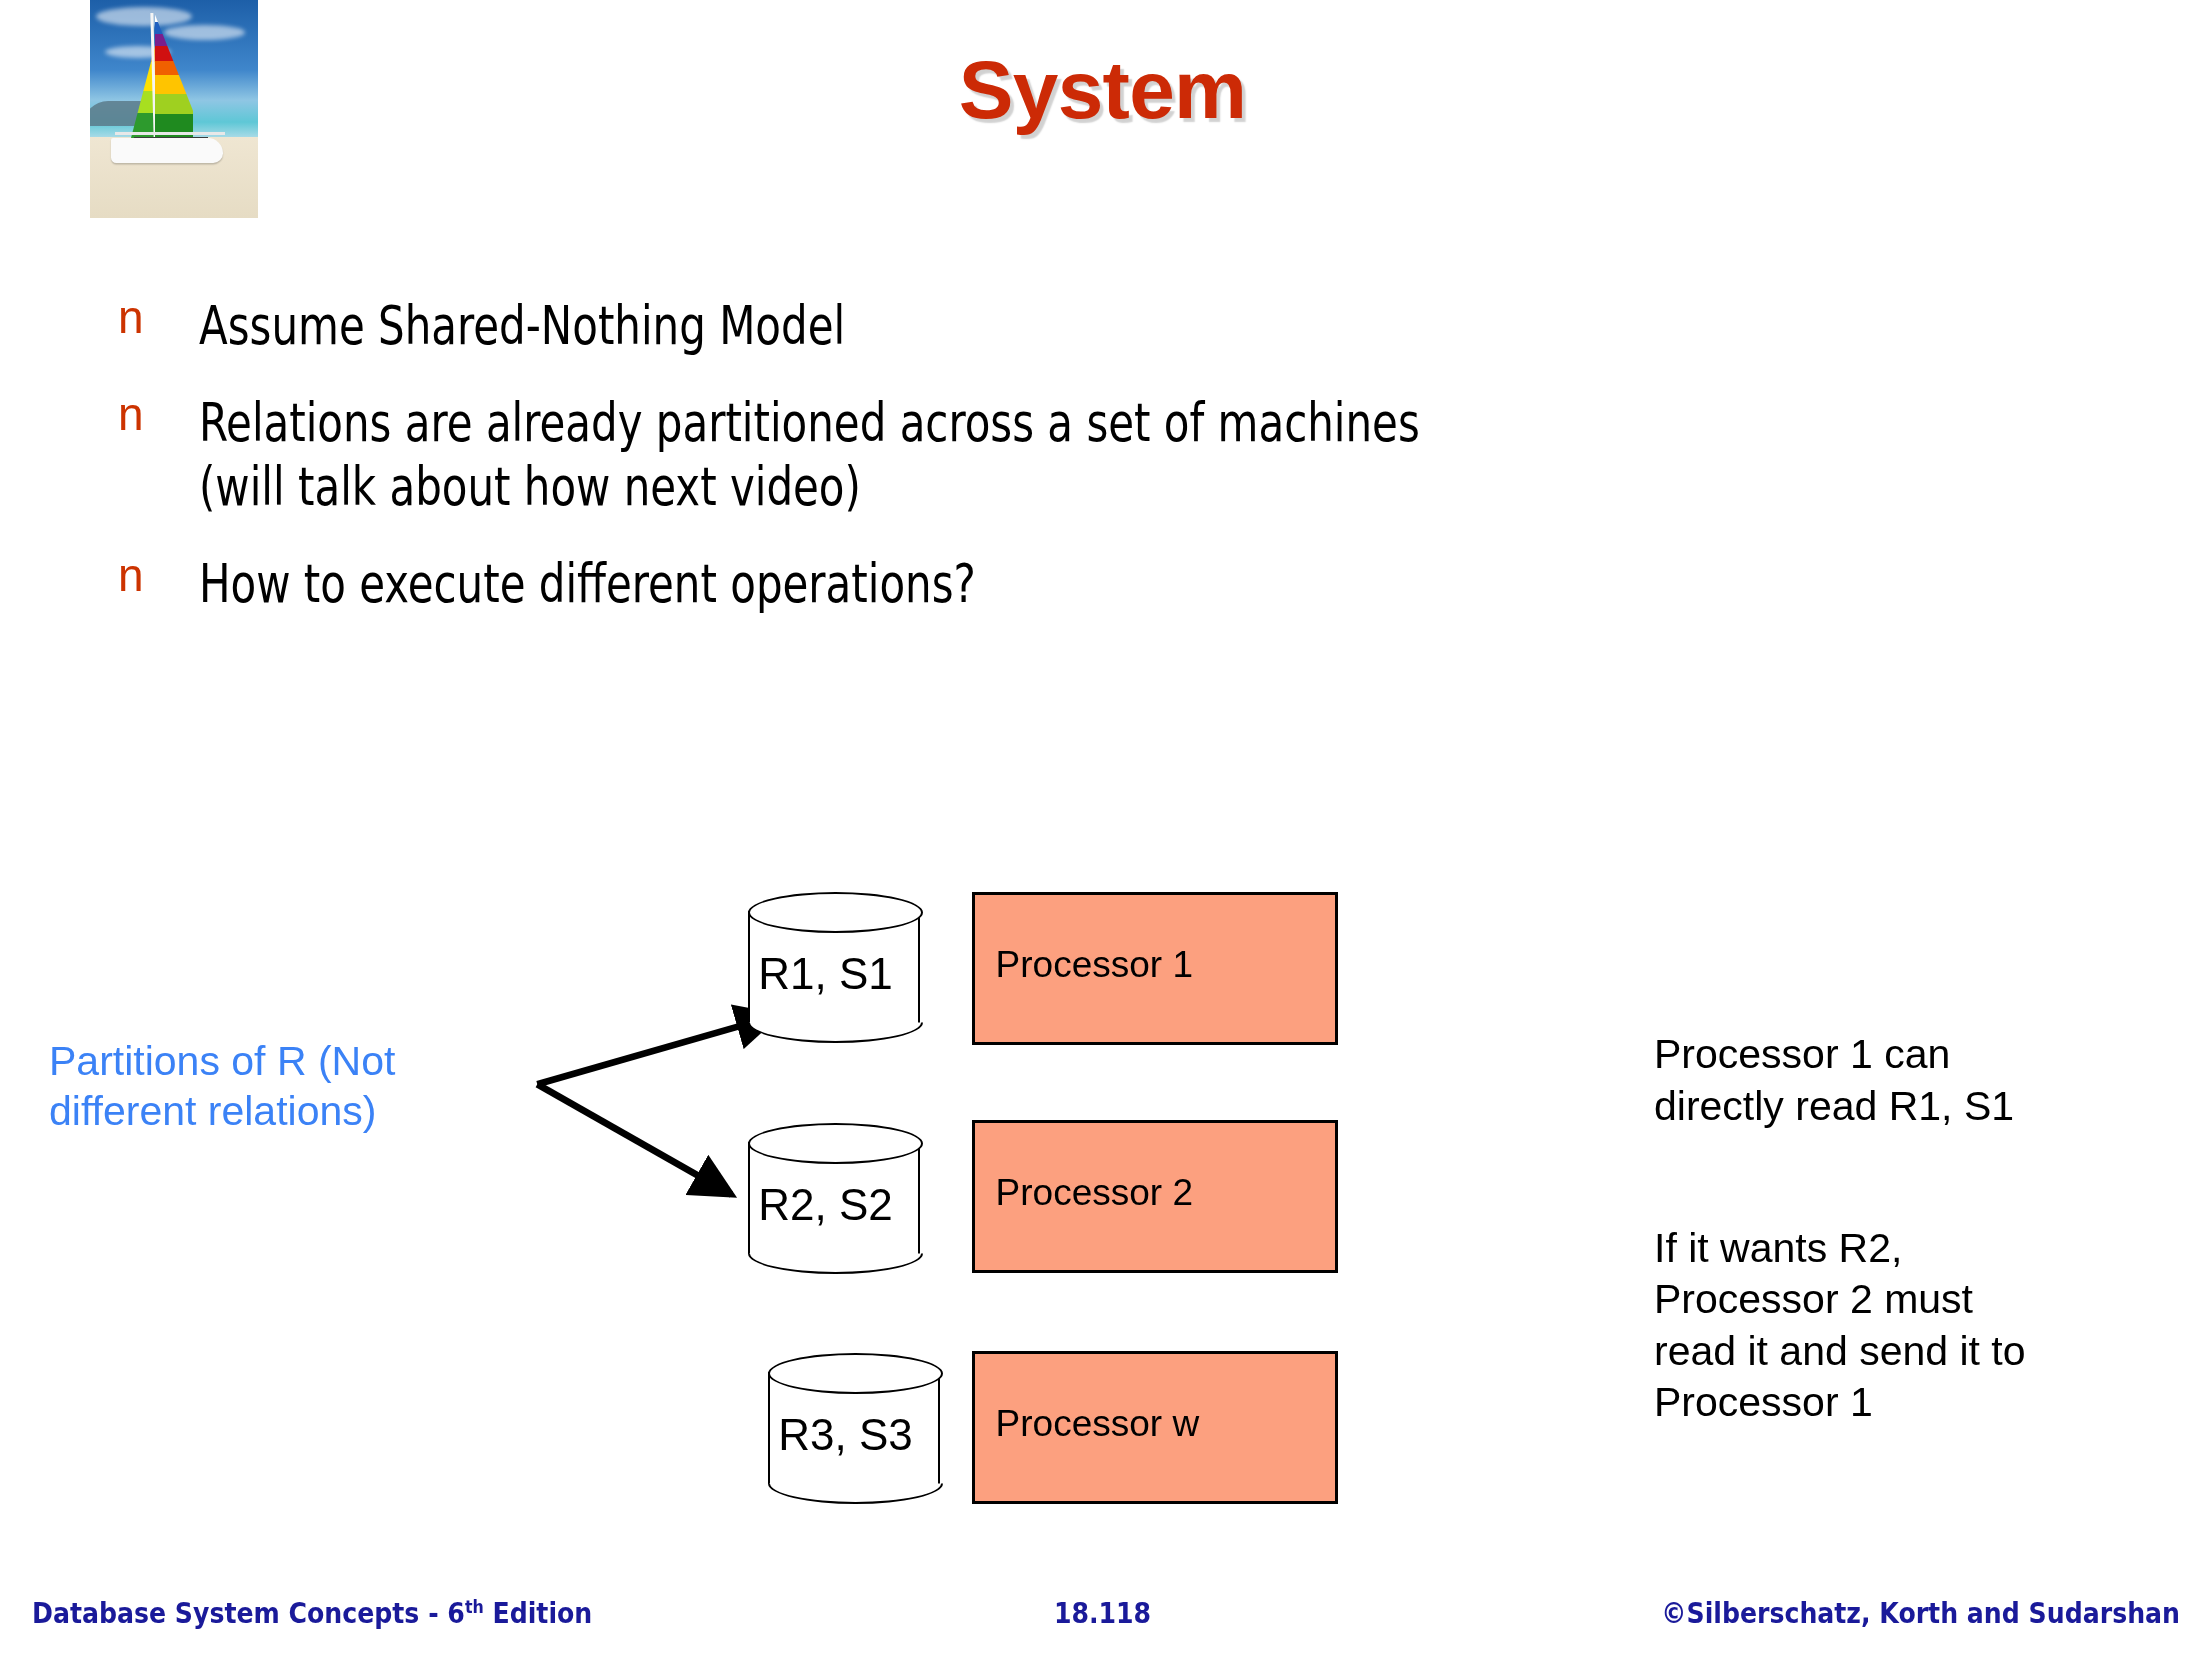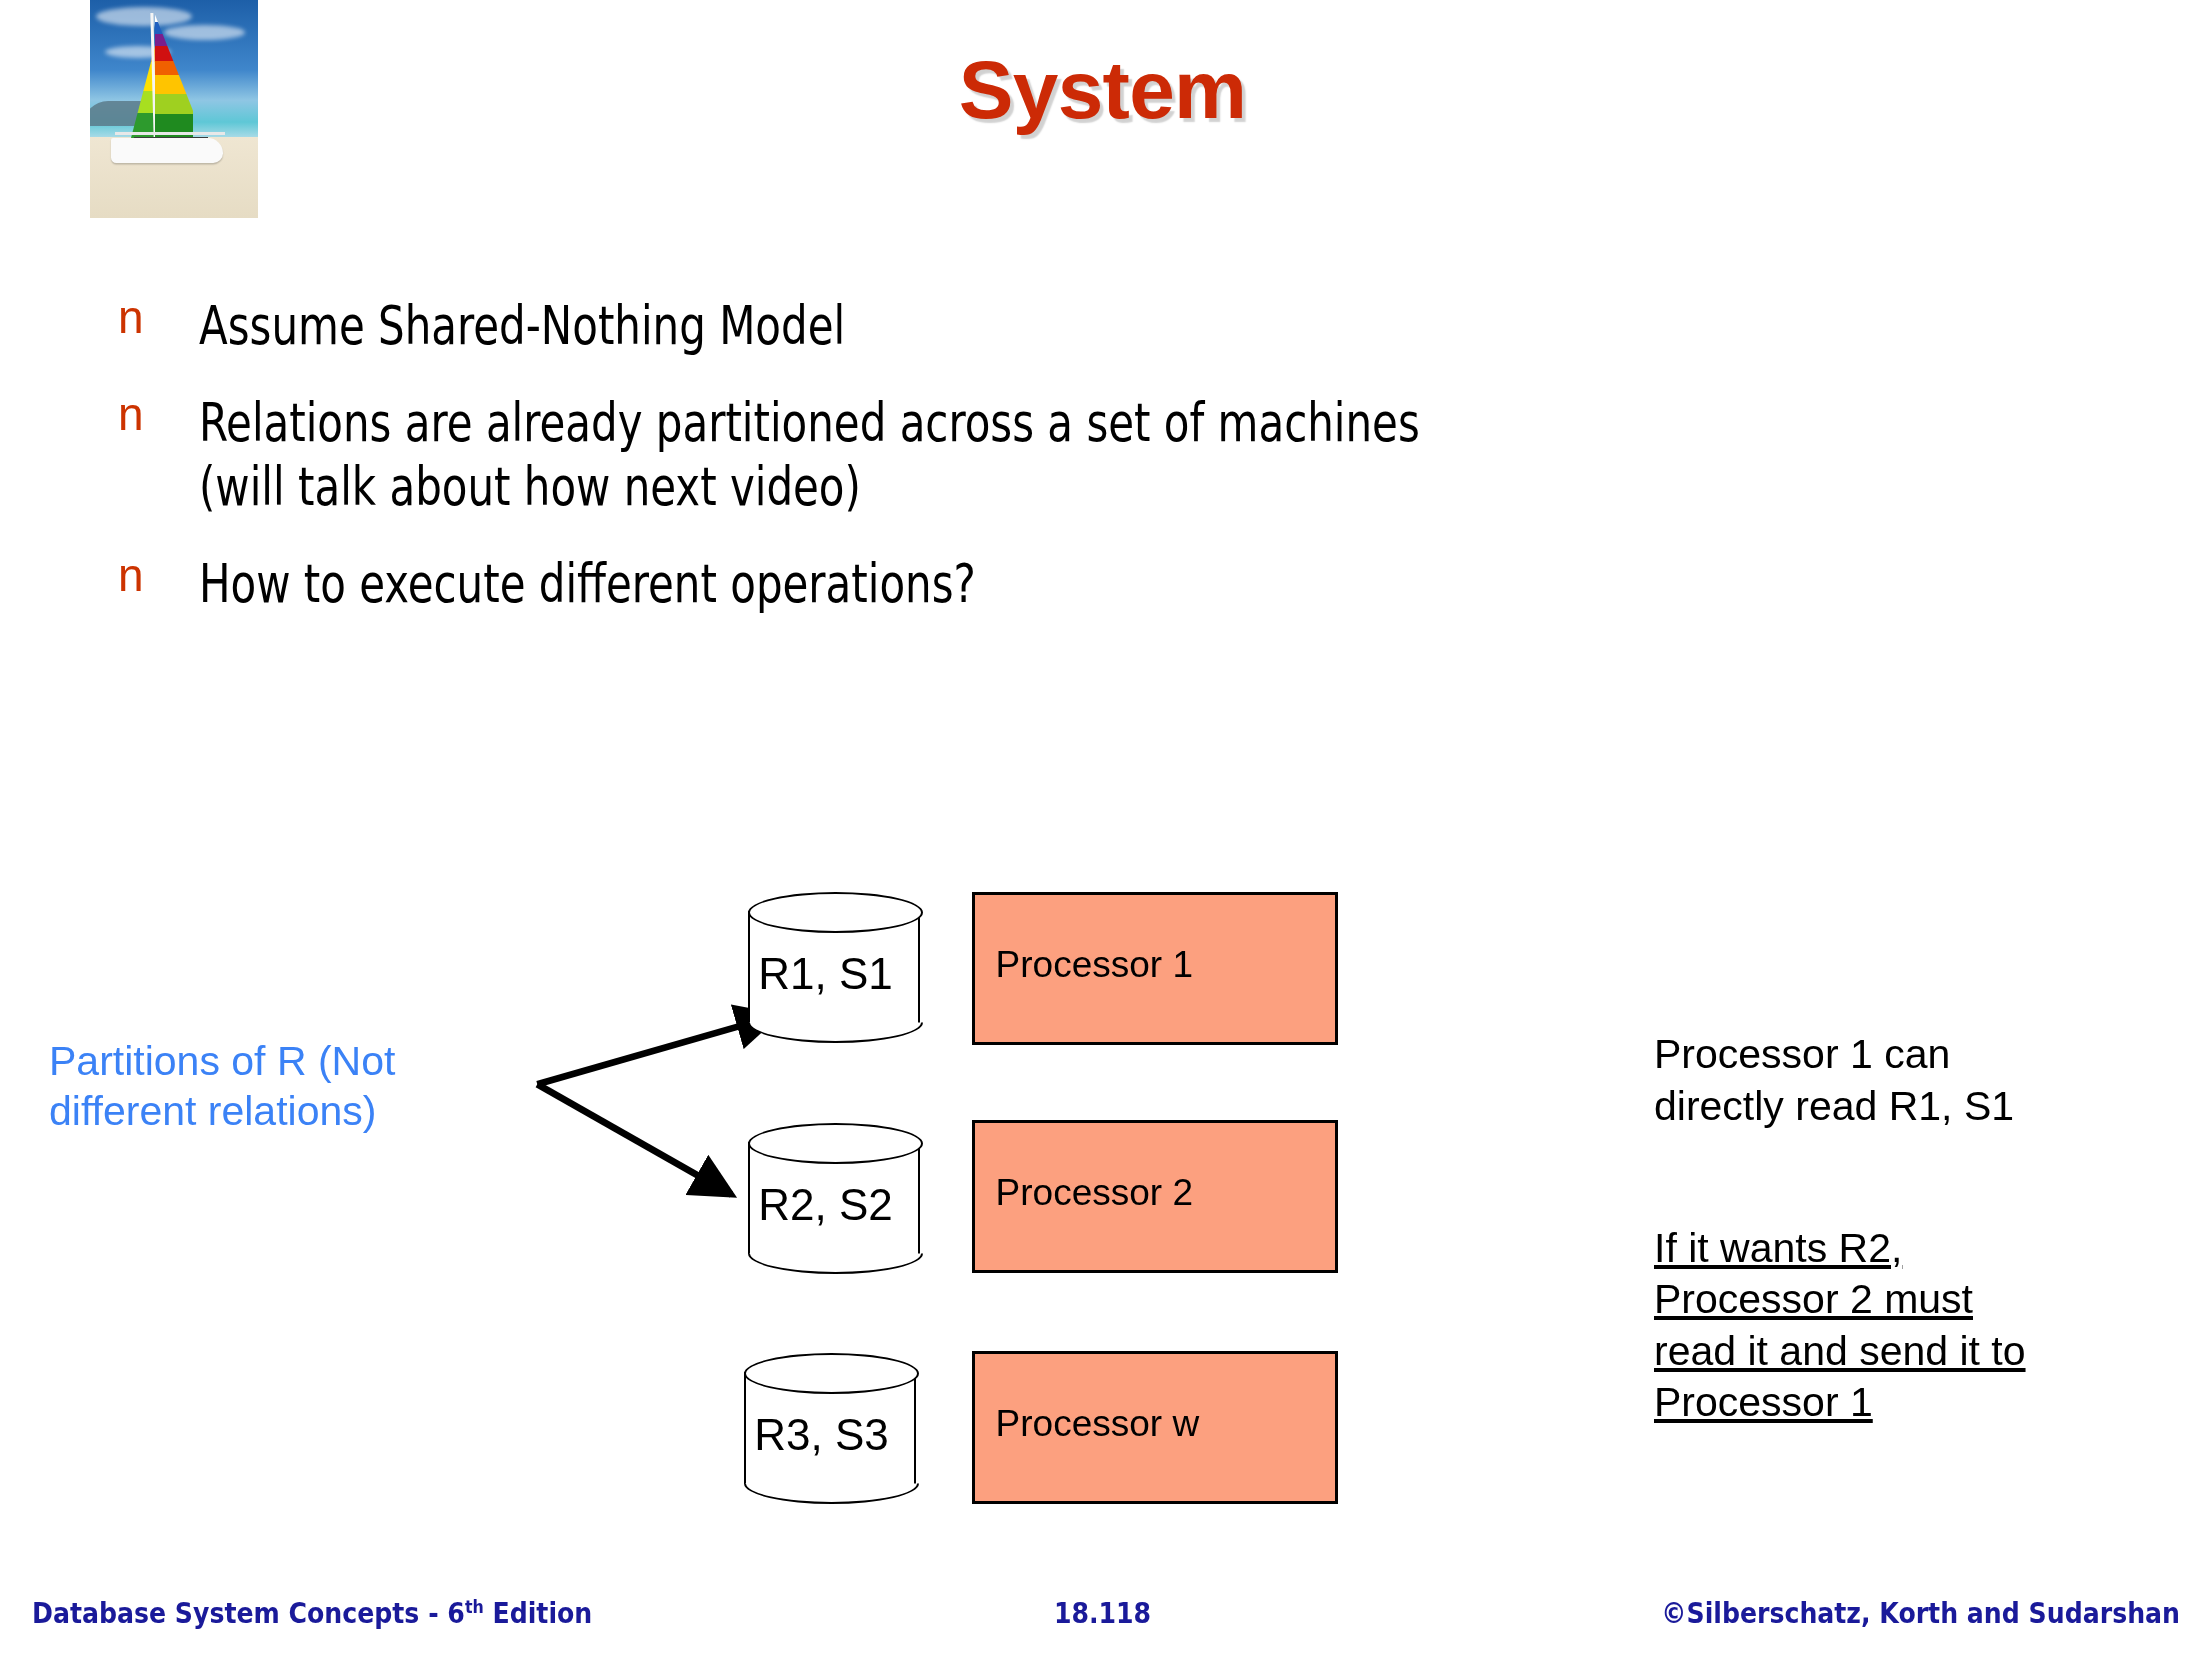--- a/index.html
+++ b/index.html
@@ -227,21 +227,21 @@
     position: absolute;
     left: 1654px;
     top: 978px;
     width: 544px;
     font-size: 41px;
     line-height: 1.25;
     color: #000;
     font-family: "Liberation Sans", sans-serif;
     white-space: pre-line;
   }
-  #right-note .para2 { margin-top: 40px; text-decoration: underline; }
+  #right-note .para2 { margin-top: 40px; }
 
   
   #footer {
     position: absolute;
     left: 0;
     top: 1597px;
     width: 2205px;
     height: 44px;
     font-size: 28px;
     font-weight: bold;
@@ -305,21 +305,21 @@
   <div class="label">R1, S1</div>
 </div>
 
 <div class="cyl" style="left:748px; top:1123px;">
   <div class="body"></div>
   <div class="bottom"></div>
   <div class="top"></div>
   <div class="label">R2, S2</div>
 </div>
 
-<div class="cyl" style="left:744px; top:1353px;">
+<div class="cyl" style="left:768px; top:1353px;">
   <div class="body"></div>
   <div class="bottom"></div>
   <div class="top"></div>
   <div class="label">R3, S3</div>
 </div>
 
 <div class="pbox" style="left:972px; top:892px;">
   <div class="plabel">Processor 1</div>
 </div>
 <div class="pbox" style="left:972px; top:1120px;">

